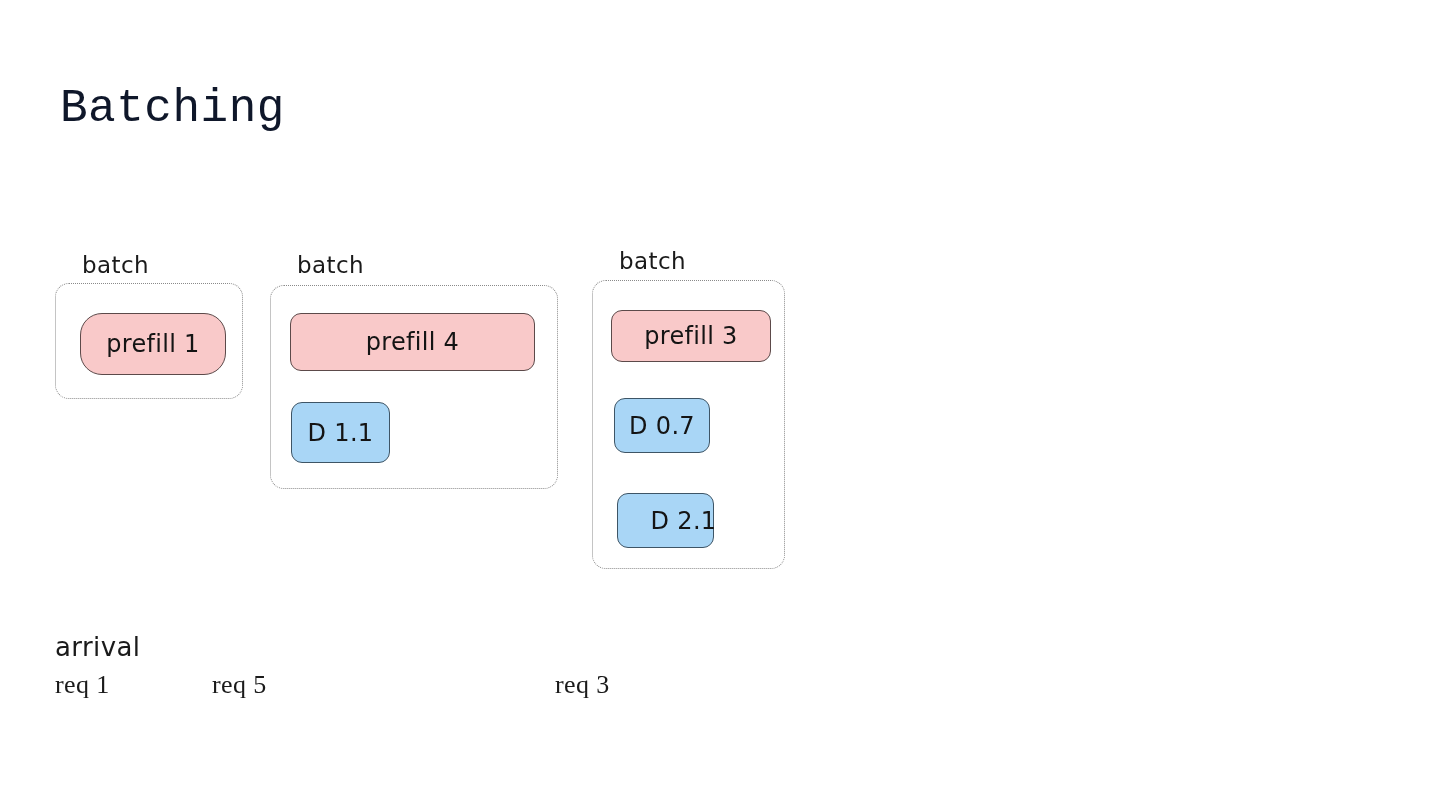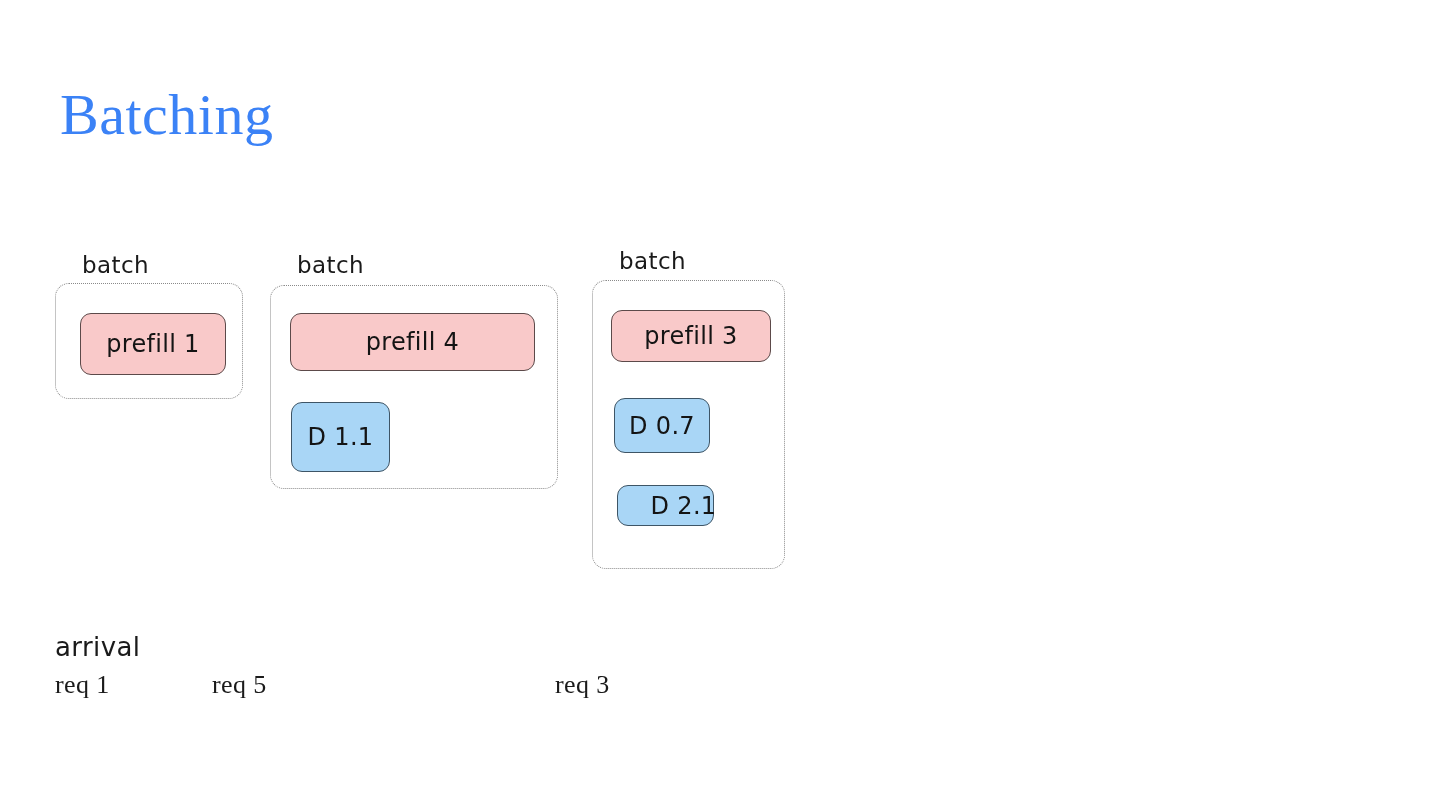--- a/index.html
+++ b/index.html
@@ -13,24 +13,24 @@
     position: relative;
     overflow: hidden;
     font-family: "DejaVu Sans", sans-serif;
   }
 
   
   .slide-title {
     position: absolute;
     left: 60px;
     top: 86px;
-    font-family: Liberation Serif, serif;
-    font-size: 58px;
+    font-family: Liberation Mono, monospace;
+    font-size: 46px;
     line-height: 1.0;
-    color: #3b82f6;
+    color: #0f172a;
     letter-spacing: 0.5px;
     white-space: nowrap;
   }
 
   
   .batch-group {
     position: absolute;
   }
   .batch-label {
     position: absolute;
@@ -92,36 +92,36 @@
 </style>
 </head>
 <body>
 
 <div class="slide-title">Batching</div>
 
 <div id="batches-root">
     <div class="batch-group" style="left: 0px; top: 0px;">
       <div class="batch-label" style="left: 82px; top: 252px;">batch</div>
       <div class="batch-box" style="left: 55px; top: 283px; width: 188px; height: 116px; border-color: rgb(138, 138, 138);">
-        <div class="chip prefill" style="left: 24px; top: 29px; width: 146px; height: 62px;">prefill 1</div>
+        <div class="chip prefill" style="left: 24px; top: 29px; width: 146px; height: 62px; border-radius: 22px;">prefill 1</div>
       </div>
     </div>
     <div class="batch-group" style="left: 0px; top: 0px;">
       <div class="batch-label" style="left: 297px; top: 252px;">batch</div>
       <div class="batch-box" style="left: 270px; top: 285px; width: 288px; height: 204px; border-color: rgb(138, 138, 138);">
         <div class="chip prefill" style="left: 19px; top: 27px; width: 245px; height: 58px;">prefill 4</div>
-        <div class="chip decode" style="left: 20px; top: 116px; width: 99px; height: 70px;">D 1.1</div>
+        <div class="chip decode" style="left: 20px; top: 116px; width: 99px; height: 61px;">D 1.1</div>
       </div>
     </div>
     <div class="batch-group" style="left: 0px; top: 0px;">
       <div class="batch-label" style="left: 619px; top: 248px;">batch</div>
       <div class="batch-box" style="left: 592px; top: 280px; width: 193px; height: 289px; border-color: rgb(138, 138, 138);">
         <div class="chip prefill" style="left: 18px; top: 29px; width: 160px; height: 52px;">prefill 3</div>
         <div class="chip decode" style="left: 21px; top: 117px; width: 96px; height: 55px;">D 0.7</div>
-        <div class="chip decode" style="left: 24px; top: 204px; width: 97px; height: 41px; padding-left: 36px;">D 2.1</div>
+        <div class="chip decode" style="left: 24px; top: 212px; width: 97px; height: 55px; padding-left: 36px;">D 2.1</div>
       </div>
     </div>
   </div>
 
 <div id="timeline-root">
     <div class="arrival-label" style="left: 55px; top: 632px; text-align: right;">arrival</div>
     <div class="req-label" style="left: 55px; top: 670px;">req 1</div>
     <div class="req-label" style="left: 212px; top: 670px;">req 5</div>
     <div class="req-label" style="left: 555px; top: 670px;">req 3</div>
   </div>

